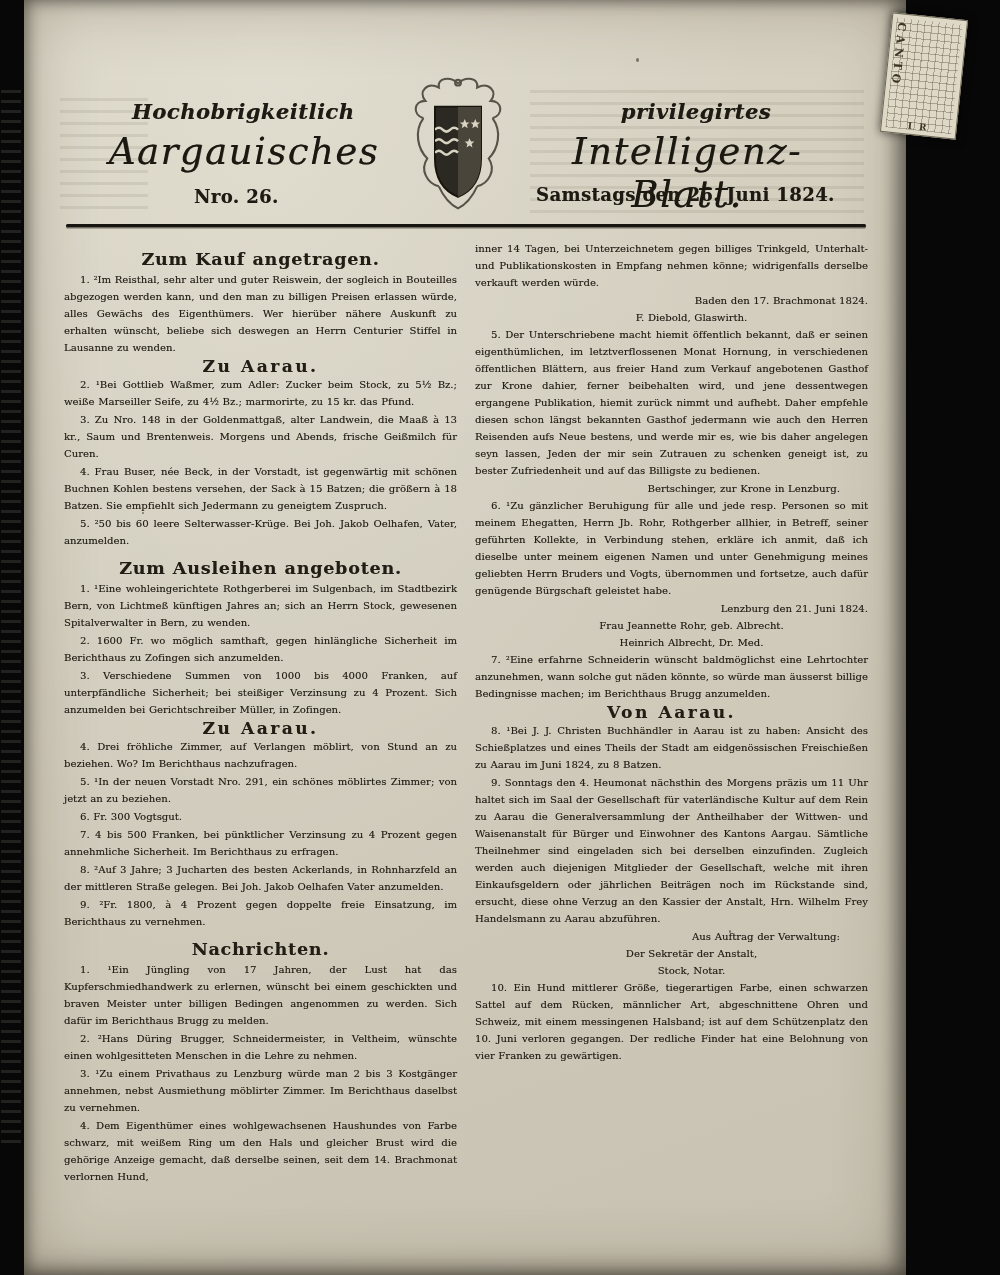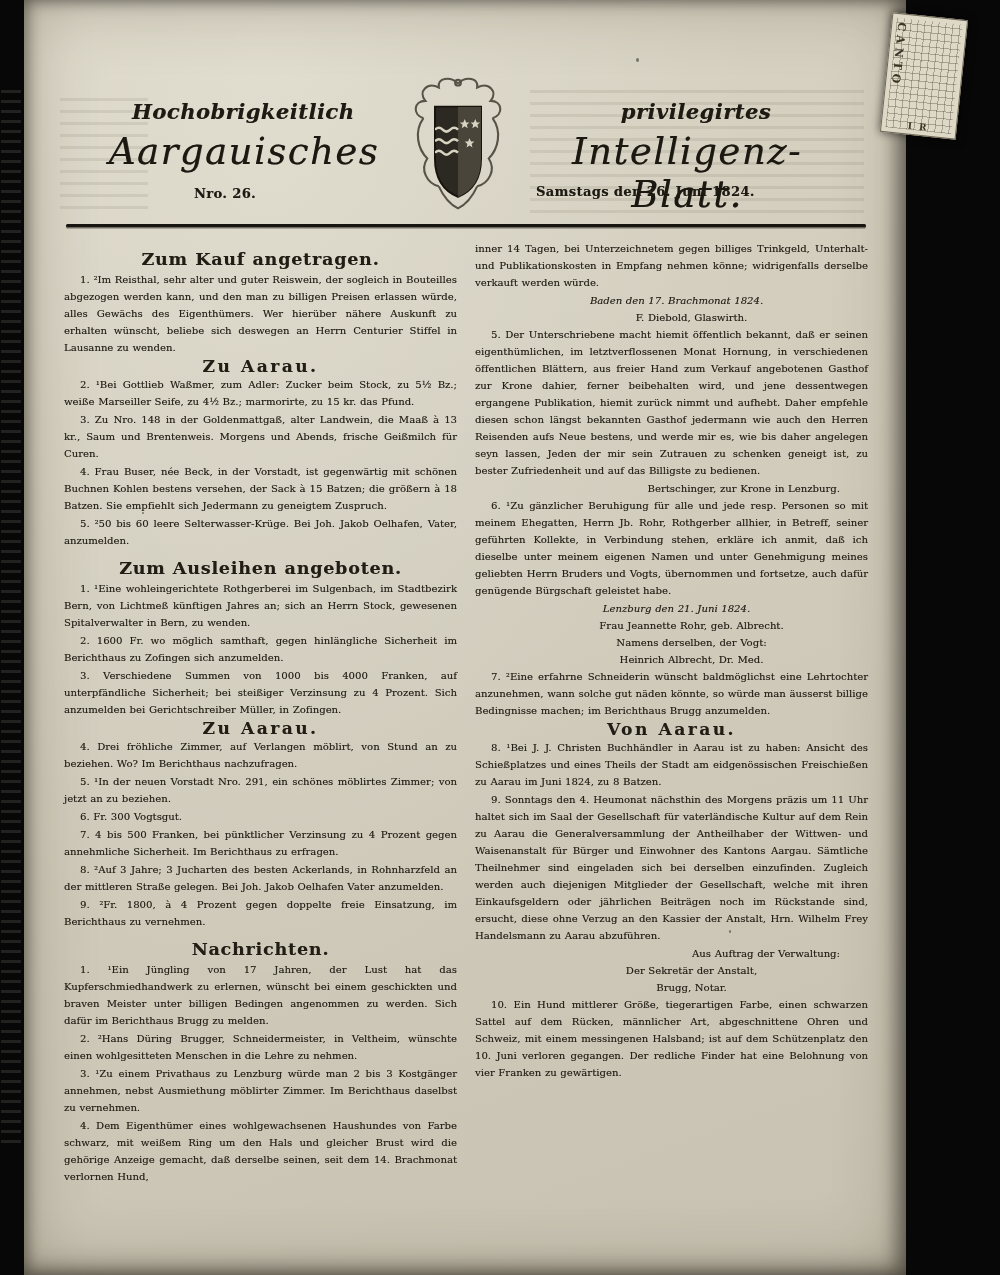--- a/index.html
+++ b/index.html
@@ -55,21 +55,21 @@
   .mast-big {
     position:absolute; text-align:center;
     font-size:37px; font-style:italic; font-weight:400;
     color:#1b1811; letter-spacing:1.5px;
     text-shadow:.4px .4px 0 rgba(25,20,10,.65);
   }
   .title-left  { left:66px;  top:130px; width:308px; }
   .title-right { left:498px; top:130px; width:330px; }
 
   .mast-line {
-    position:absolute; font-size:13px; font-weight:700; color:#1d1a13;
+    position:absolute; font-size:18px; font-weight:700; color:#1d1a13;
     letter-spacing:.4px; text-shadow:.3px .3px 0 rgba(25,20,10,.5);
   }
   .issue { left:170px; top:186px; }
   .date  { left:512px; top:184px; }
 
   .emblem { position:absolute; left:386px; top:72px; width:96px; height:148px; }
 
   .rule {
     position:absolute; left:42px; top:224px; width:800px; height:3px;
     background:#181510; border-radius:2px;
@@ -92,21 +92,21 @@
   .blk.para { text-indent:16px; margin-bottom:1px; }
   .blk.para_noindent { text-indent:0; margin-bottom:1px; }
   .blk.heading {
     text-align:center; text-indent:0; font-weight:700;
     font-size:17.5px; letter-spacing:.8px; margin:11px 0 3px 0;
   }
   .blk.subheading {
     text-align:center; text-indent:0; font-weight:700;
     font-size:17px; letter-spacing:2.5px; margin:2px 0 1px 0;
   }
-  .blk.line_left   { text-align:center;  text-indent:10px;font-style:italic; }
+  .blk.line_left   { text-align:right;  text-indent:10px; }
   .blk.line_center { text-align:center; text-indent:0; padding-left:40px; }
   .blk.line_right  { text-align:right; text-indent:0; padding-right:28px; }
 
   
   .stamp {
     position:absolute; left:886px; top:16px; width:76px; height:120px;
     transform:rotate(6deg);
     background:#ded8c6; border:1px solid #6f6957;
     box-shadow:0 0 10px rgba(0,0,0,.65);
     overflow:hidden; z-index:5;
@@ -210,29 +210,28 @@
       </div>
     <div class="col" id="col-right">
         <p class="blk para_noindent">inner 14 Tagen, bei Unterzeichnetem gegen billiges Trinkgeld, Unterhalt- und Publikationskosten in Empfang nehmen könne; widrigenfalls derselbe verkauft werden würde.</p>
         <p class="blk line_left">Baden den 17. Brachmonat 1824.</p>
         <p class="blk line_center">F. Diebold, Glaswirth.</p>
         <p class="blk para">5. Der Unterschriebene macht hiemit öffentlich bekannt, daß er seinen eigenthümlichen, im letztverflossenen Monat Hornung, in verschiedenen öffentlichen Blättern, aus freier Hand zum Verkauf angebotenen Gasthof zur Krone dahier, ferner beibehalten wird, und jene dessentwegen ergangene Publikation, hiemit zurück nimmt und aufhebt. Daher empfehle diesen schon längst bekannten Gasthof jedermann wie auch den Herren Reisenden aufs Neue bestens, und werde mir es, wie bis daher angelegen seyn lassen, Jeden der mir sein Zutrauen zu schenken geneigt ist, zu bester Zufriedenheit und auf das Billigste zu bedienen.</p>
         <p class="blk line_right">Bertschinger, zur Krone in Lenzburg.</p>
         <p class="blk para">6. ¹Zu gänzlicher Beruhigung für alle und jede resp. Personen so mit meinem Ehegatten, Herrn Jb. Rohr, Rothgerber allhier, in Betreff, seiner geführten Kollekte, in Verbindung stehen, erkläre ich anmit, daß ich dieselbe unter meinem eigenen Namen und unter Genehmigung meines geliebten Herrn Bruders und Vogts, übernommen und fortsetze, auch dafür genügende Bürgschaft geleistet habe.</p>
         <p class="blk line_left">Lenzburg den 21. Juni 1824.</p>
         <p class="blk line_center">Frau Jeannette Rohr, geb. Albrecht.</p>
-        <p class="blk line_center">Namens derselben, der Vogt:</p>
         <p class="blk line_center">Heinrich Albrecht, Dr. Med.</p>
         <p class="blk para">7. ²Eine erfahrne Schneiderin wünscht baldmöglichst eine Lehrtochter anzunehmen, wann solche gut näden könnte, so würde man äusserst billige Bedingnisse machen; im Berichthaus Brugg anzumelden.</p>
         <p class="blk subheading">Von Aarau.</p>
         <p class="blk para">8. ¹Bei J. J. Christen Buchhändler in Aarau ist zu haben: Ansicht des Schießplatzes und eines Theils der Stadt am eidgenössischen Freischießen zu Aarau im Juni 1824, zu 8 Batzen.</p>
         <p class="blk para">9. Sonntags den 4. Heumonat nächsthin des Morgens präzis um 11 Uhr haltet sich im Saal der Gesellschaft für vaterländische Kultur auf dem Rein zu Aarau die Generalversammlung der Antheilhaber der Wittwen- und Waisenanstalt für Bürger und Einwohner des Kantons Aargau. Sämtliche Theilnehmer sind eingeladen sich bei derselben einzufinden. Zugleich werden auch diejenigen Mitglieder der Gesellschaft, welche mit ihren Einkaufsgeldern oder jährlichen Beiträgen noch im Rückstande sind, ersucht, diese ohne Verzug an den Kassier der Anstalt, Hrn. Wilhelm Frey Handelsmann zu Aarau abzuführen.</p>
         <p class="blk line_right">Aus Auftrag der Verwaltung:</p>
         <p class="blk line_center">Der Sekretär der Anstalt,</p>
-        <p class="blk line_center">Brugg, Notar.</p>
+        <p class="blk line_center">Stock, Notar.</p>
         <p class="blk para">10. Ein Hund mittlerer Größe, tiegerartigen Farbe, einen schwarzen Sattel auf dem Rücken, männlicher Art, abgeschnittene Ohren und Schweiz, mit einem messingenen Halsband; ist auf dem Schützenplatz den 10. Juni verloren gegangen. Der redliche Finder hat eine Belohnung von vier Franken zu gewärtigen.</p>
       </div>
   </div>
 </div>
 
 <div class="stamp">
   <span class="stamp-vert">CANTO</span>
   <span class="stamp-corner">I R</span>
 </div>
 

